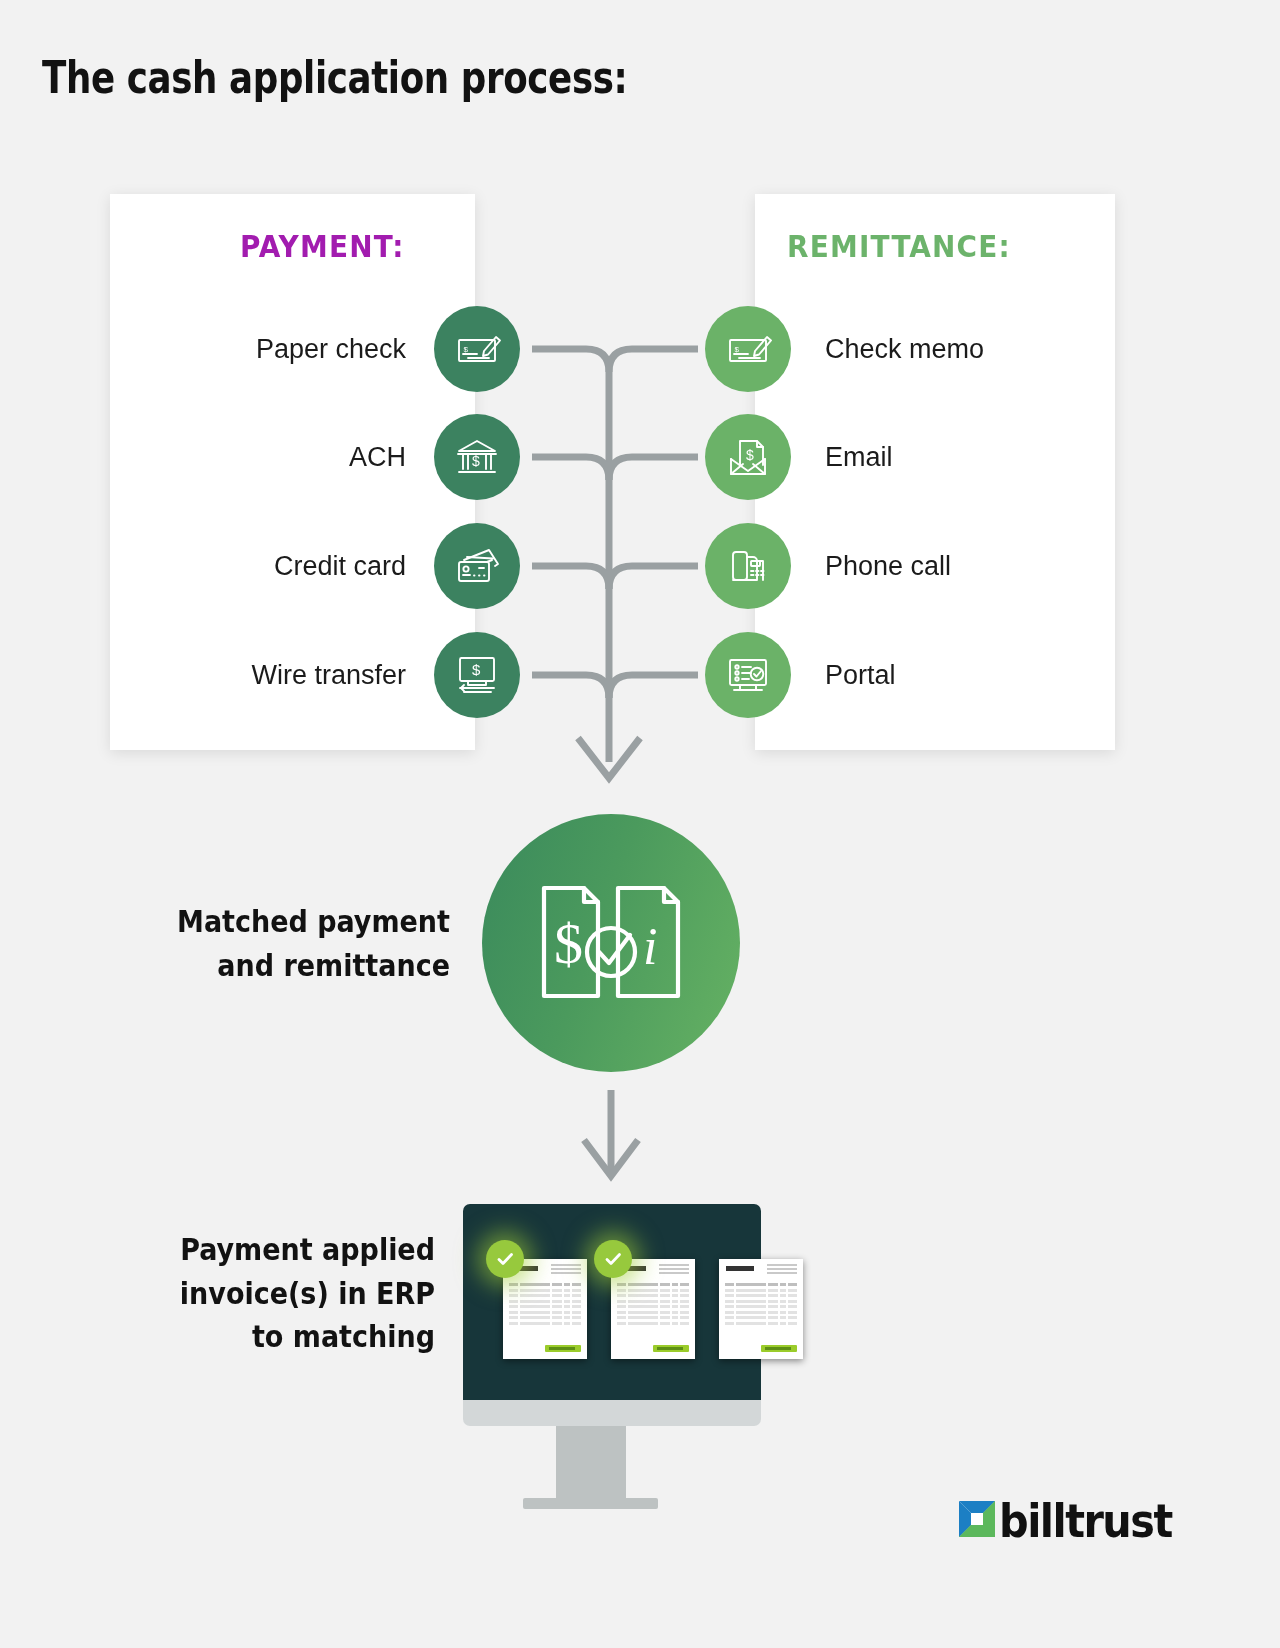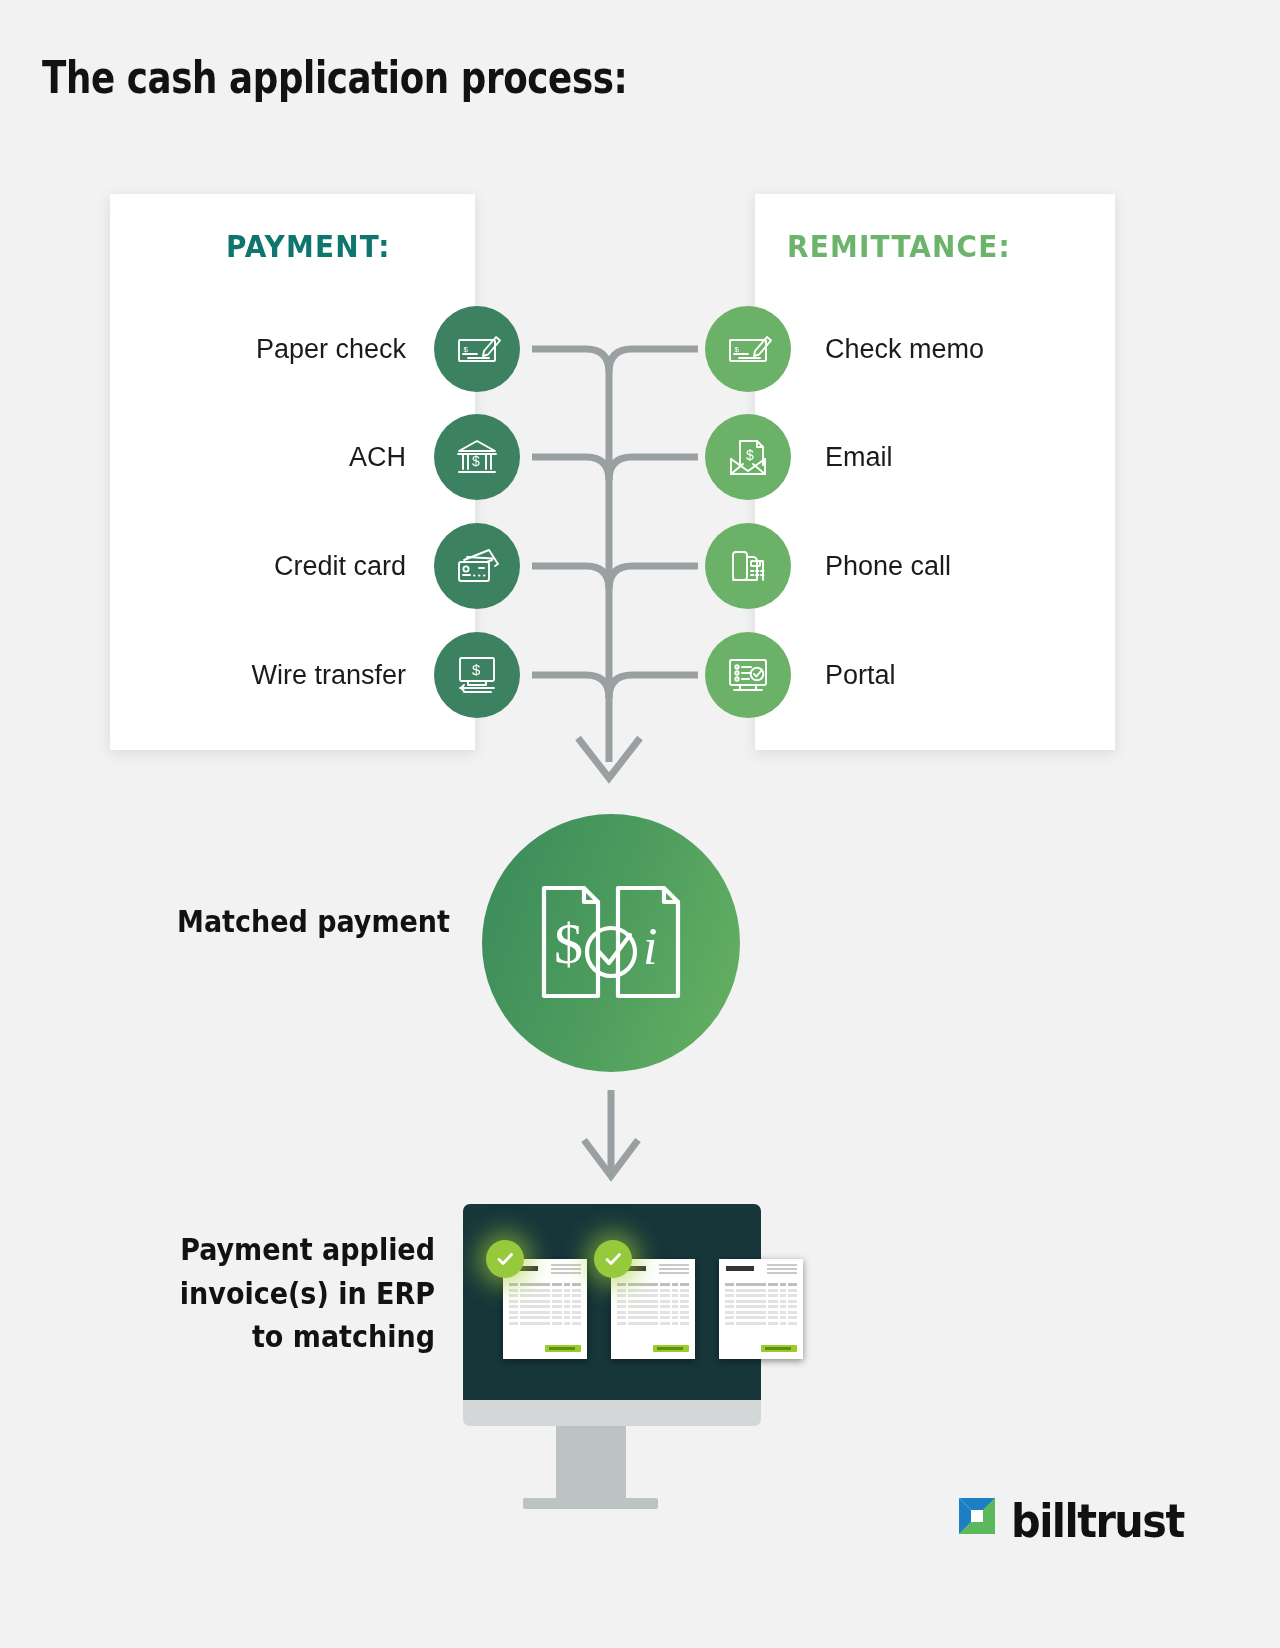--- a/index.html
+++ b/index.html
@@ -41,21 +41,21 @@
 
   .col-header {
     position: absolute;
     top: 228px;
     font-size: 31px;
     font-weight: bold;
     letter-spacing: 1.2px;
     font-family: "DejaVu Sans Condensed", "Liberation Sans Narrow", "Liberation Sans", sans-serif;
     white-space: nowrap;
   }
-  .col-header.payment    { left: 226px; color: #0f766e; }
+  .col-header.payment    { left: 240px; color: #a21caf; }
   .col-header.remittance { left: 787px; color: #6cb36b; }
 
   
   .row {
     position: absolute;
     height: 86px;
     display: flex;
     align-items: center;
   }
   .row-pay { left: 150px; width: 370px; justify-content: flex-end; }
@@ -152,21 +152,21 @@
 
   .check-badge {
     position: absolute; width: 38px; height: 38px; border-radius: 50%;
     background: #97c93d; display: flex; align-items: center; justify-content: center;
     box-shadow: 0 0 22px 9px rgba(160,205,55,0.55);
   }
   .cb1 { left: 23px; top: 36px; }
   .cb2 { left: 131px; top: 36px; }
 
   
-  .logo { position: absolute; left: 955px; top: 1494px; display: flex; align-items: flex-start; gap: 12px; }
+  .logo { position: absolute; left: 955px; top: 1494px; display: flex; align-items: center; }
   .logo-text {
     font-size: 46px; font-weight: bold; color: #111; letter-spacing: -1.5px;
     font-family: "DejaVu Sans Condensed", "Liberation Sans Narrow", "Liberation Sans", sans-serif;
   }
 </style>
 </head>
 <body>
 
 <div class="page-title">The cash application process:</div>
 
@@ -307,20 +307,21 @@
       <path d="M32 25 L34.5 27.5 L39 22"></path>
       <path d="M18 36 V41 M34 36 V41"></path>
       <path d="M12 41 H40"></path>
     </svg>
   </span>
   <span class="row-label">Portal</span>
 </div>
 
 <div class="side-label label-matched">
   <div>Matched payment</div>
+  <div>and remittance</div>
 </div>
 
 <div class="match-circle">
   <svg width="146" height="130" viewBox="0 0 146 130" fill="none" stroke="#ffffff" stroke-width="4.2" stroke-linecap="round" stroke-linejoin="round">
     <path d="M6 10 H46 L60 24 V118 H6 Z"></path>
     <path d="M46 10 V24 H60"></path>
     <text x="16" y="85" font-size="58" fill="#fff" stroke="none" font-family="Liberation Serif, serif">$</text>
     <path d="M80 10 H126 L140 24 V118 H80 Z"></path>
     <path d="M126 10 V24 H140"></path>
     <text x="105" y="86" font-size="52" fill="#fff" stroke="none" font-family="Liberation Serif, serif" font-style="italic">i</text>

